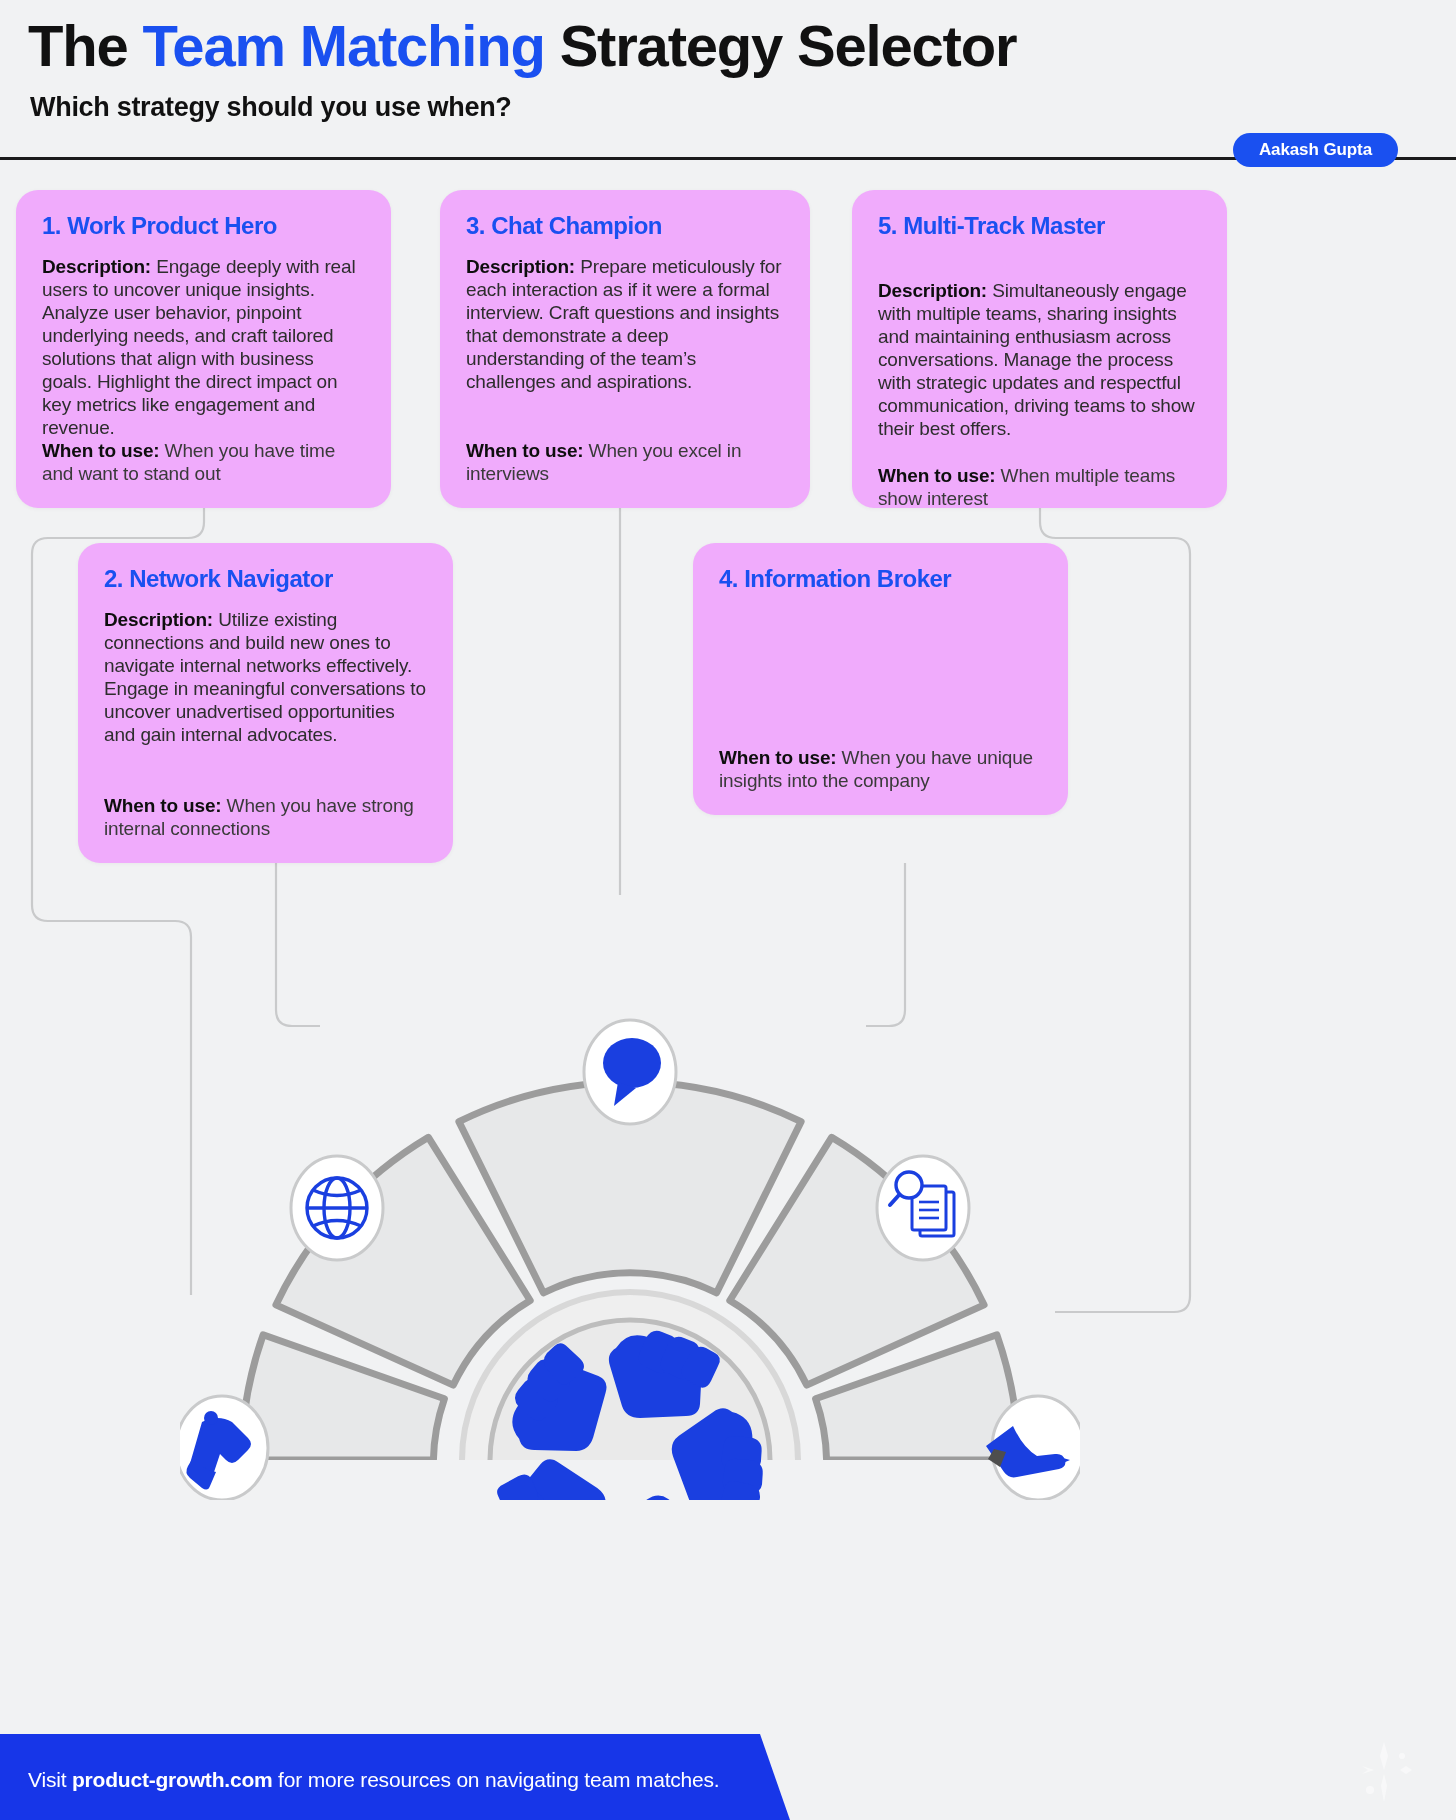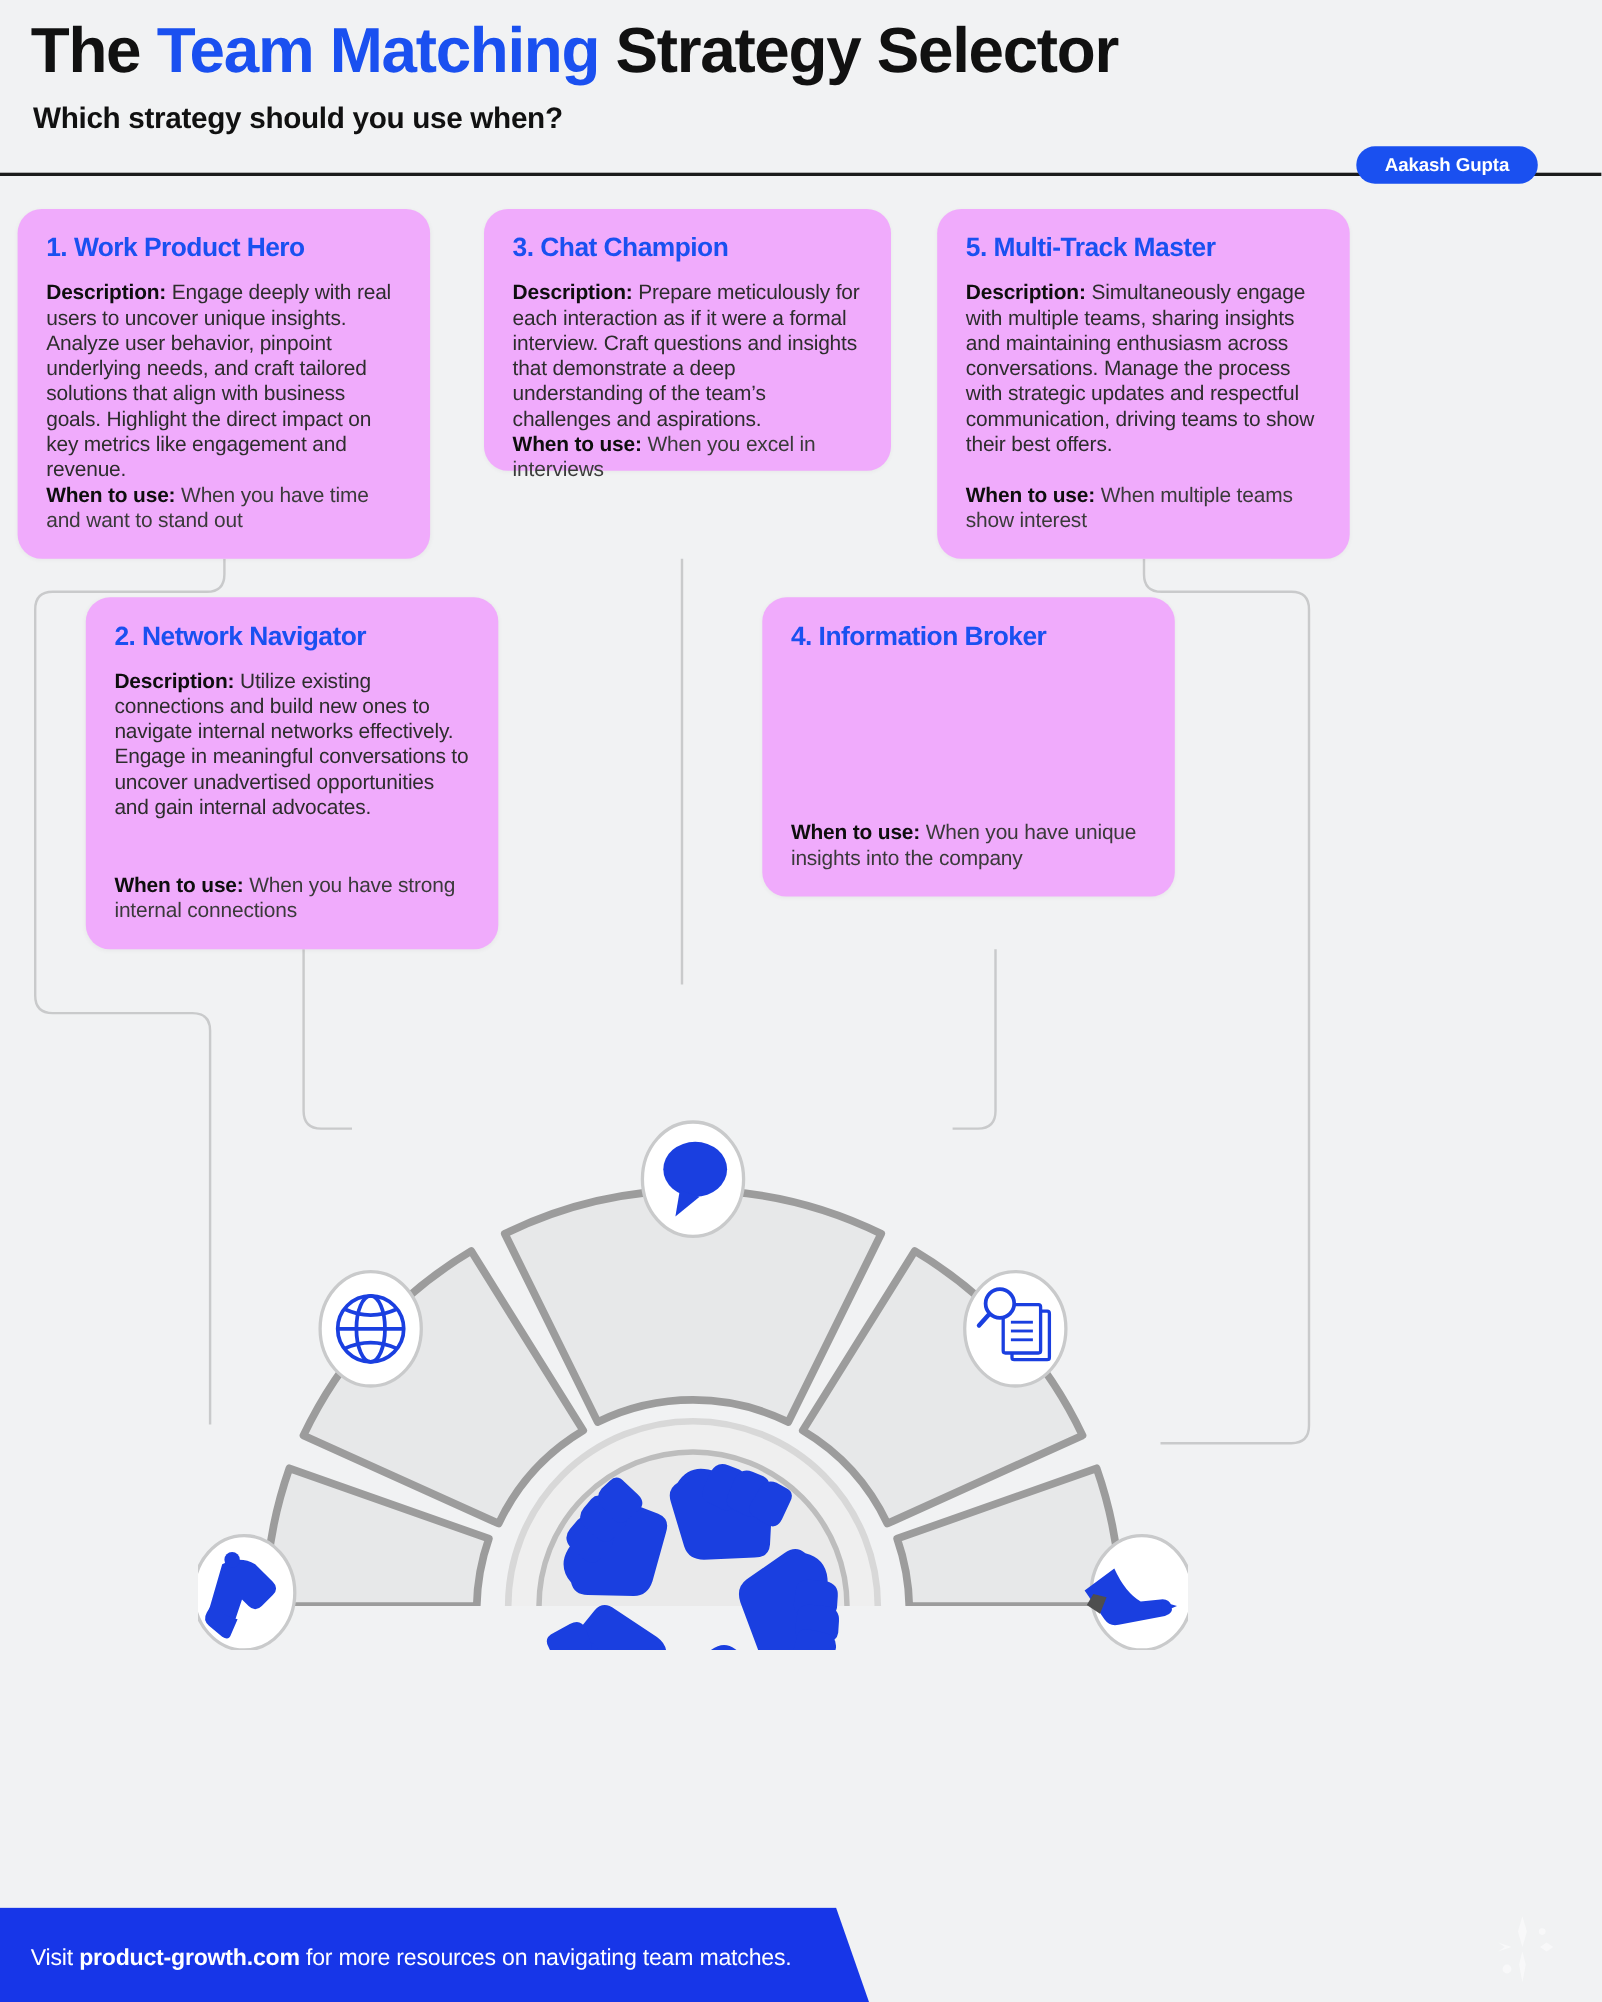--- a/index.html
+++ b/index.html
@@ -50,23 +50,23 @@
   }
   .card p {
     font-size: 19px; line-height: 1.21; color: #2d2d2d; letter-spacing: -0.15px;
   }
   .card p b { color: #0e0e0e; font-weight: 700; }
   .when { margin-top: auto; }
   .card .when p { color: #3a3a3a; }
 
   #card1 { left: 16px;  top: 190px; width: 375px; height: 318px; display:flex; flex-direction:column; }
   #card2 { left: 78px;  top: 543px; width: 375px; height: 320px; display:flex; flex-direction:column; }
-  #card3 { left: 440px; top: 190px; width: 370px; height: 238px; display:flex; flex-direction:column; }
+  #card3 { left: 440px; top: 190px; width: 370px; height: 318px; display:flex; flex-direction:column; }
   #card4 { left: 666px; top: 543px; width: 375px; height: 272px; display:flex; flex-direction:column;margin-left:27px; }
-  #card5 { left: 852px; top: 190px; width: 375px; height: 318px; display:flex; flex-direction:column; }
+  #card5 { left: 852px; top: 190px; width: 375px; height: 318px; display:flex; flex-direction:column;gap:24px; }
 
   
   #connectors { position: absolute; left:0; top:0; width:1456px; height:1820px; z-index:1; }
 
   
   #wheel { position: absolute; left: 180px; top: 860px; width: 900px; height: 640px; z-index: 2; }
 
   
   #footer-band {
     position: absolute; left: 0; bottom: 0; width: 790px; height: 86px;

